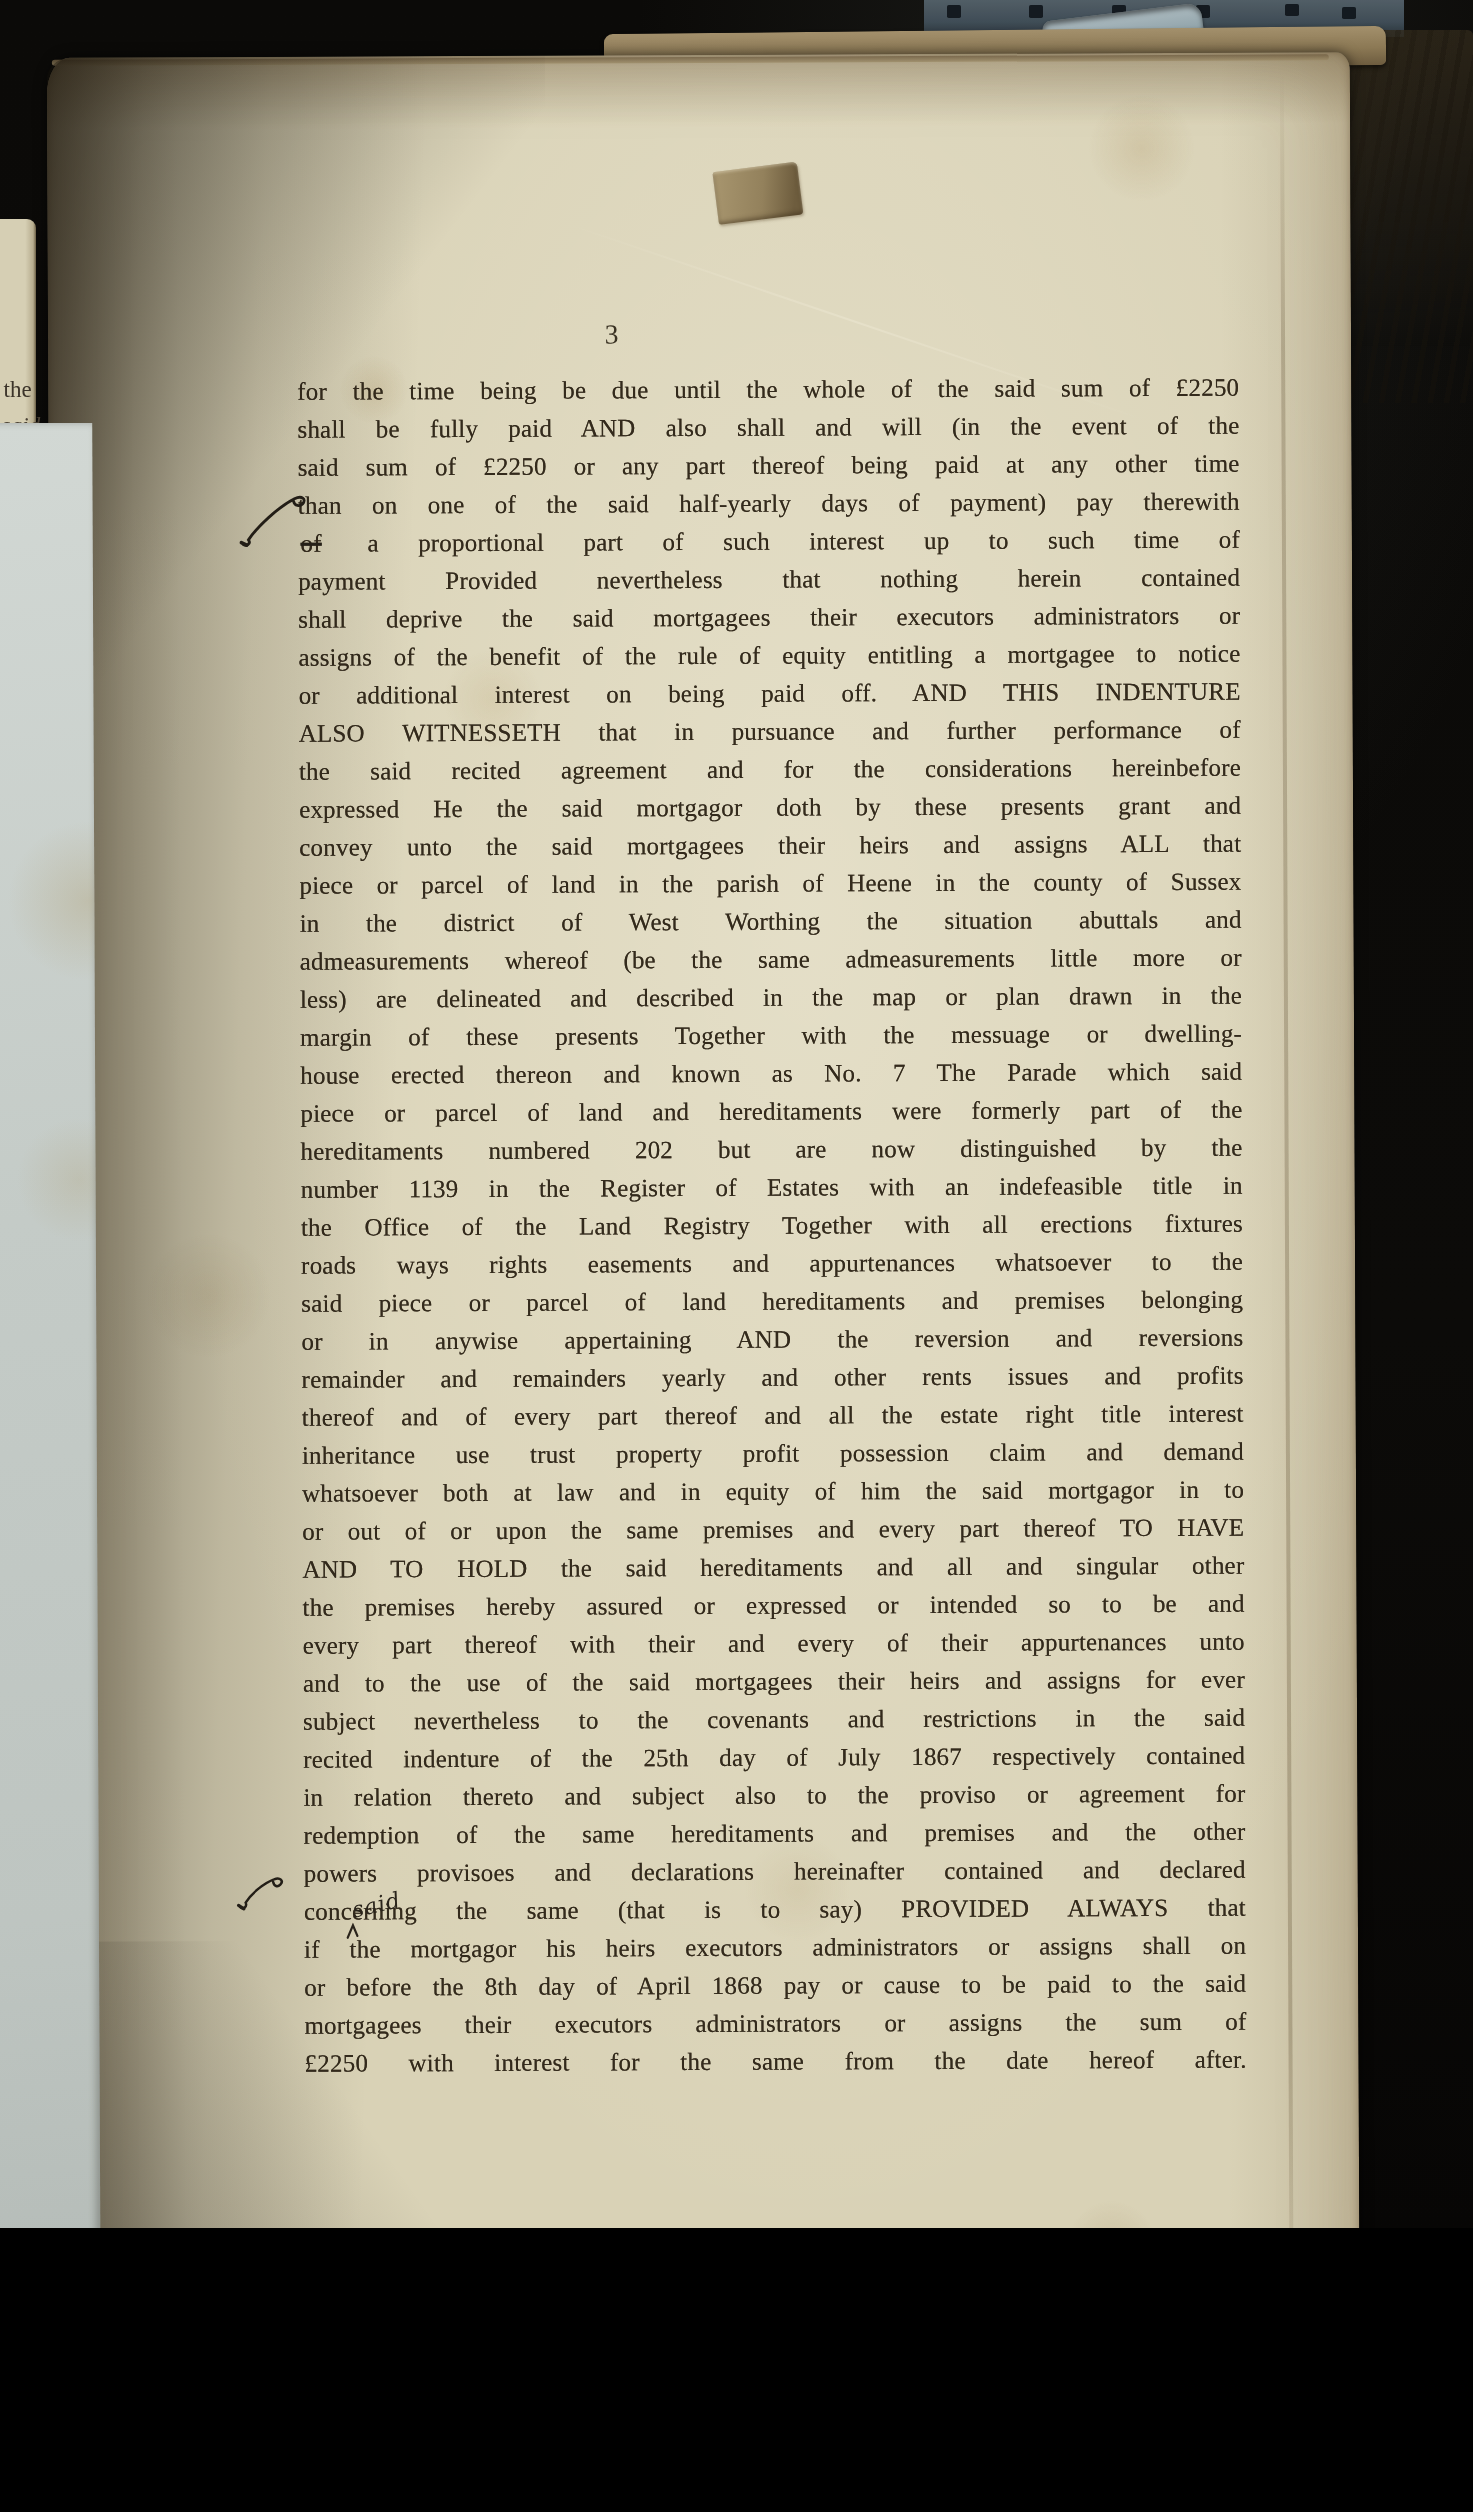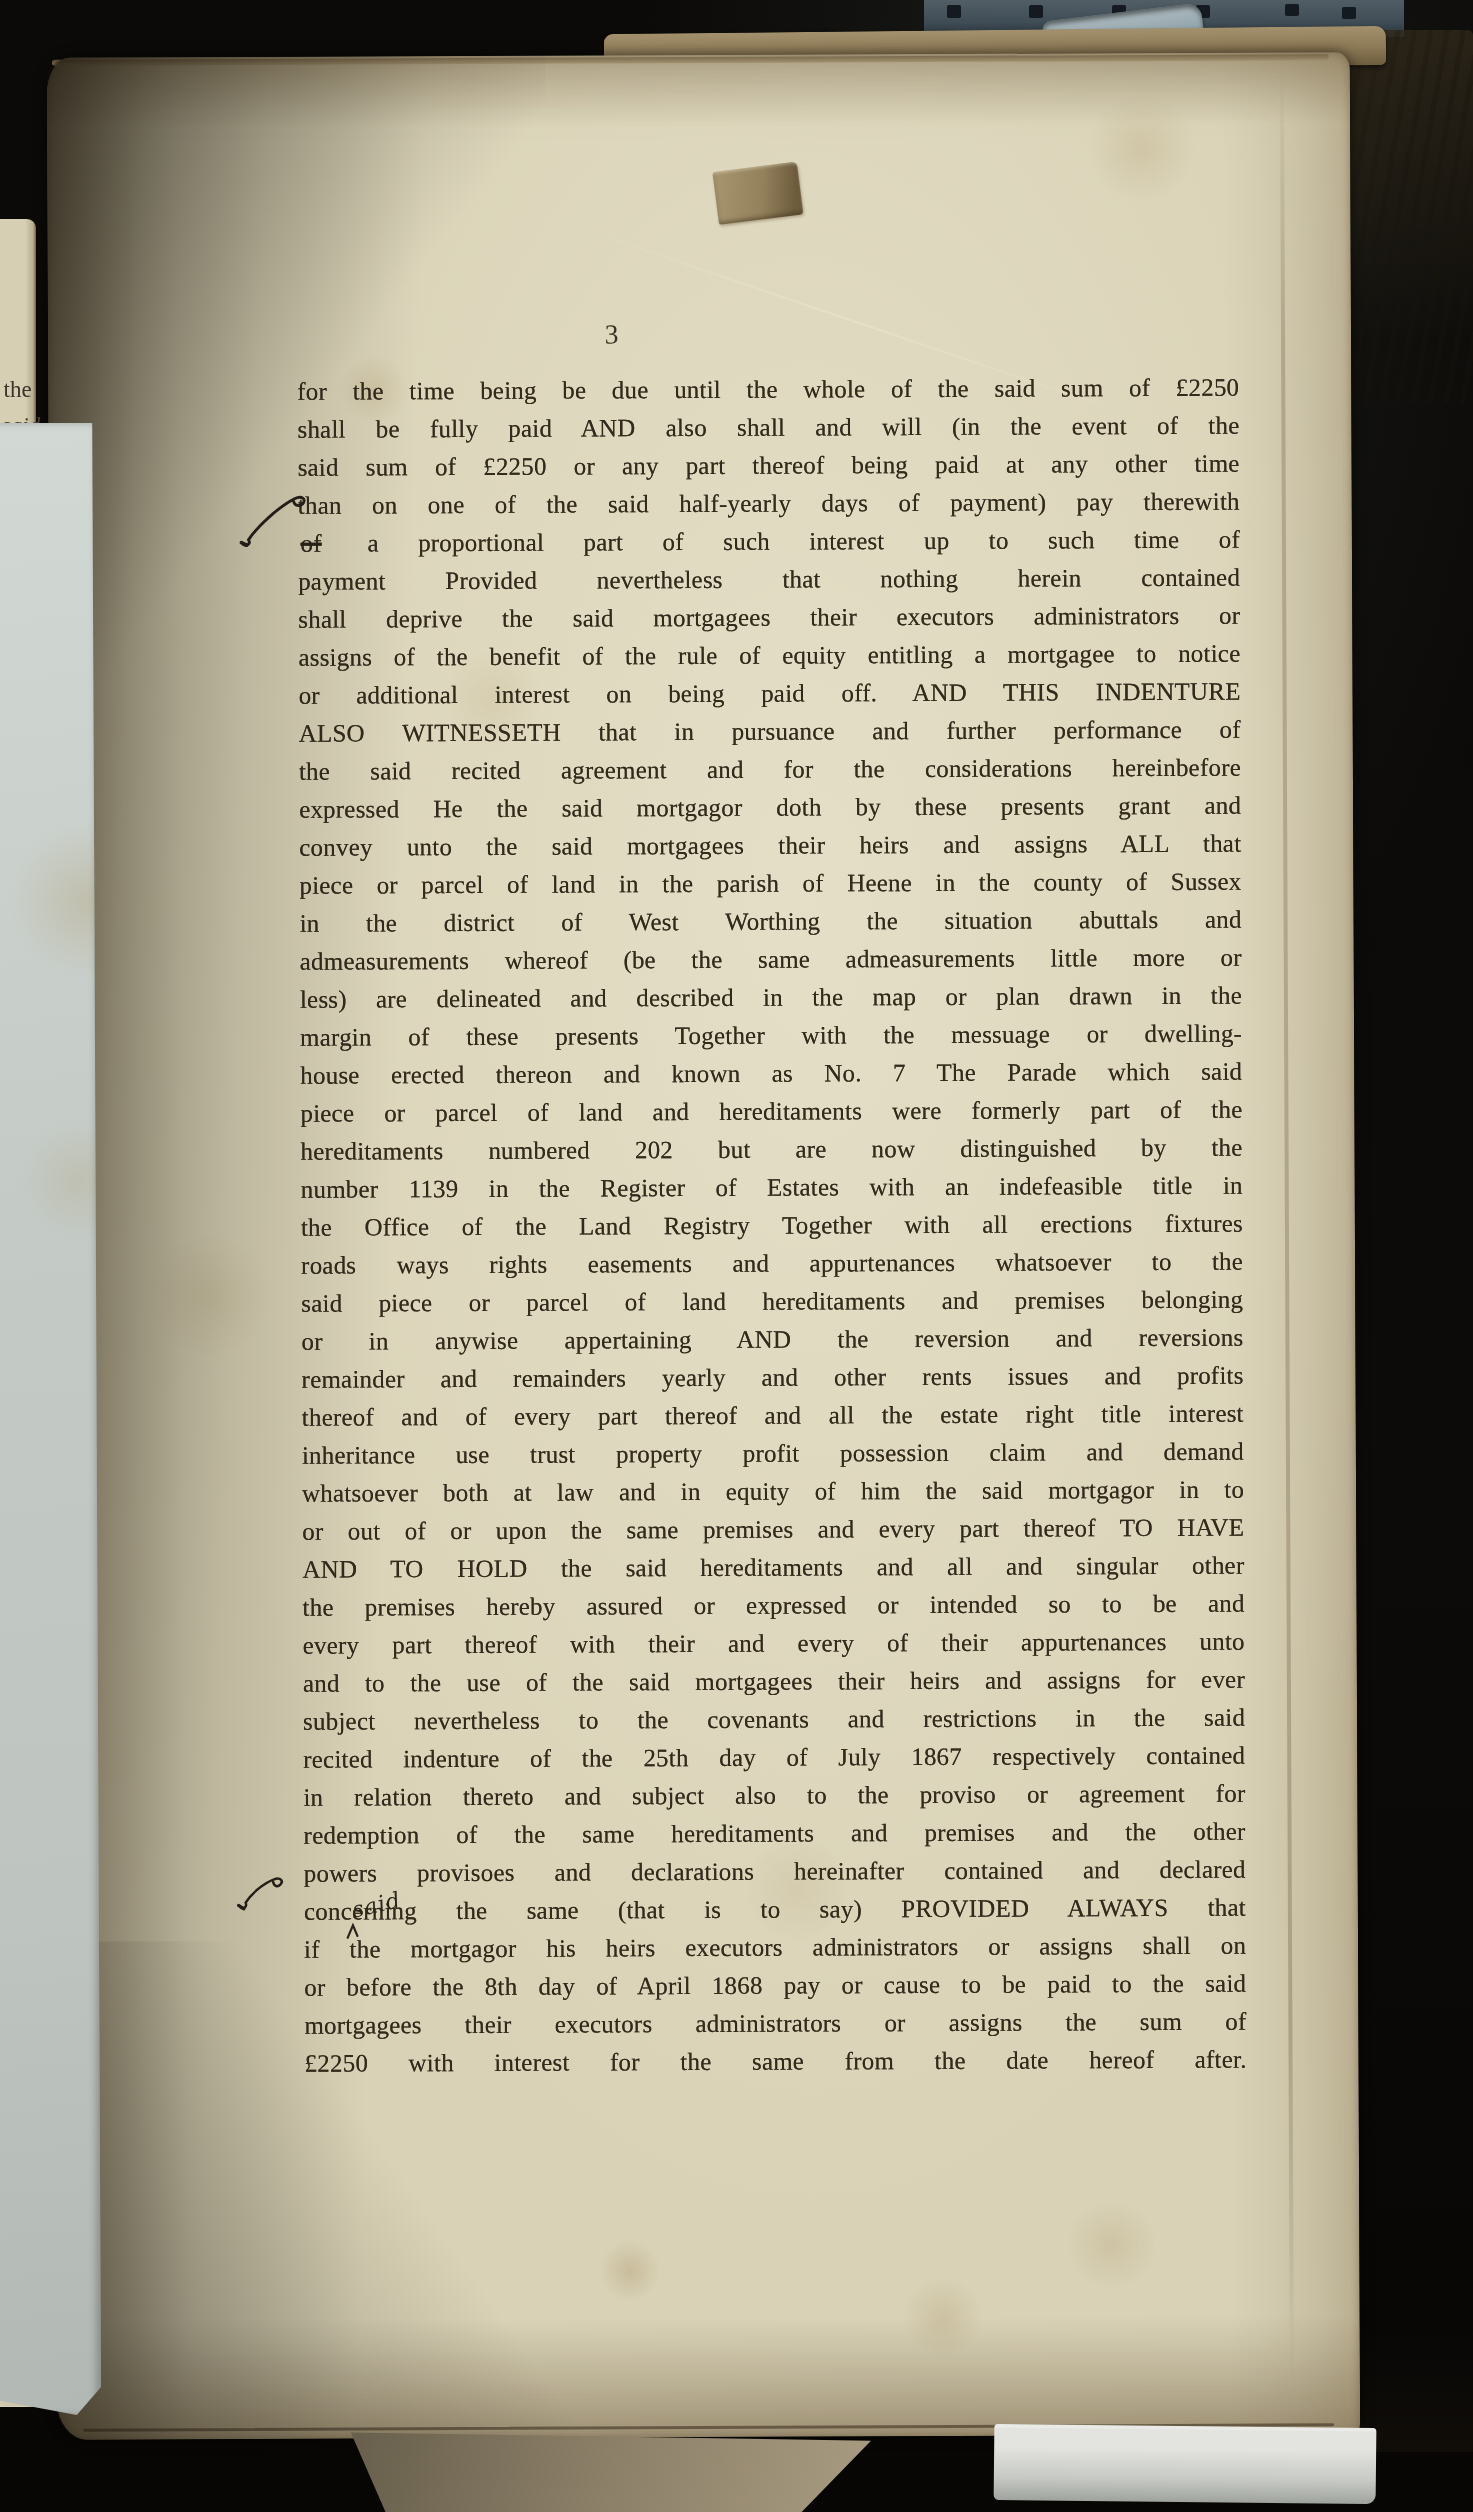--- a/index.html
+++ b/index.html
@@ -1,17 +1,17 @@
 <!DOCTYPE html>
 <html style="font-size:14.2px"><head>
 <meta charset="utf-8">
 <style>
   html,body{margin:0;padding:0;background:#000;}
   .stage{
-    position:relative;width:1473px;height:2512px;overflow:hidden;
+    position:relative;width:1473px;height:2228px;overflow:hidden;
     background:
       radial-gradient(ellipse at 75% 4%, rgba(70,75,70,.25), transparent 30%),
       linear-gradient(180deg,#0b0a08 0%,#0c0b09 60%,#070605 100%);
     font-family:"Liberation Serif","DejaVu Serif",serif;
   }
   
   .top-blue-band{position:absolute;left:924px;top:0;width:480px;height:37px;
     background:linear-gradient(180deg,#55626b,#42505a 60%,#2a343c);opacity:.95;}
   .top-blue-band .mark{position:absolute;top:5.3px;width:14.2px;height:12.4px;background:#141b21;border-radius:1.8px;}
   .top-curl{position:absolute;left:1044px;top:12.4px;width:160px;height:52px;

